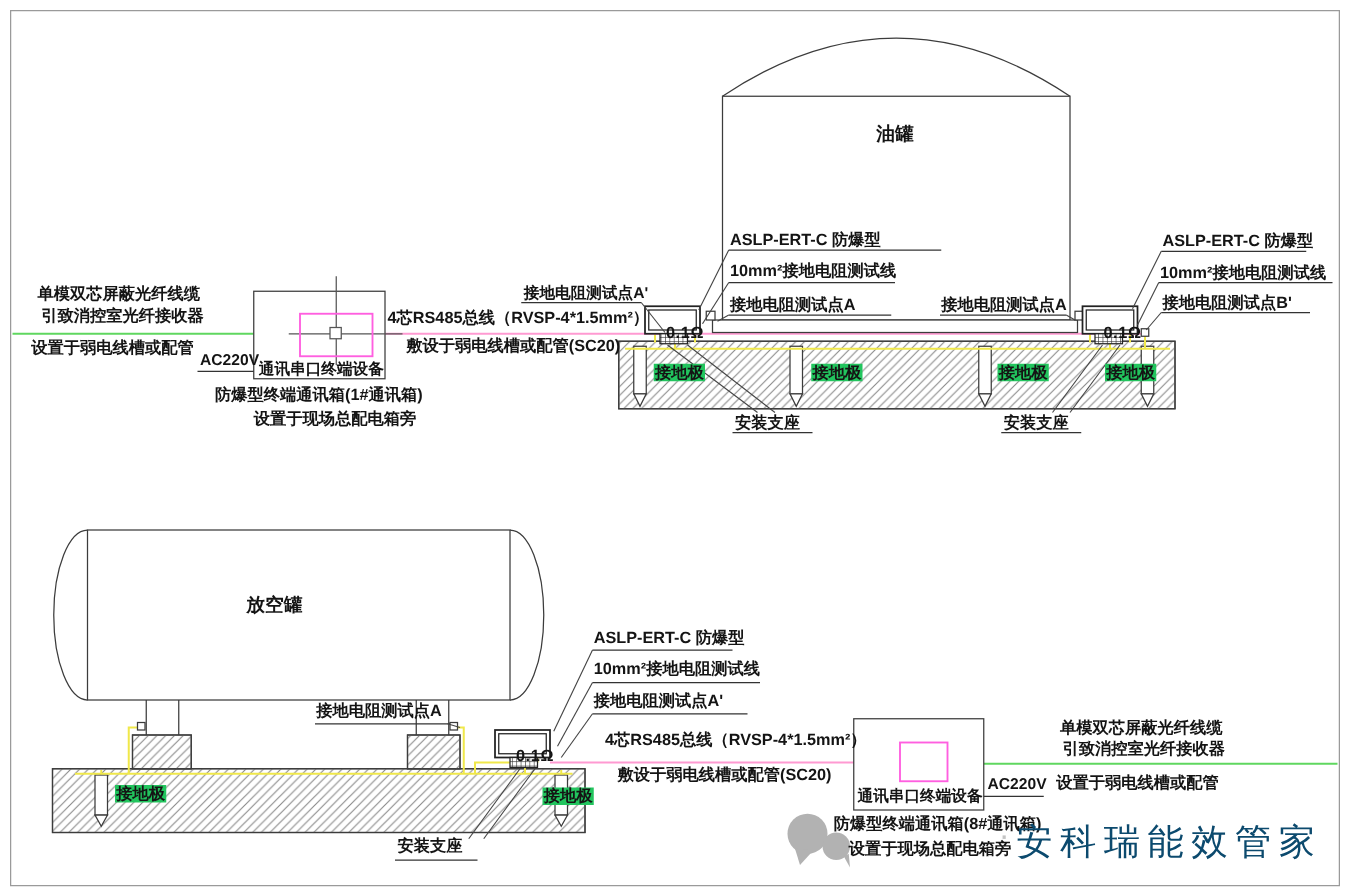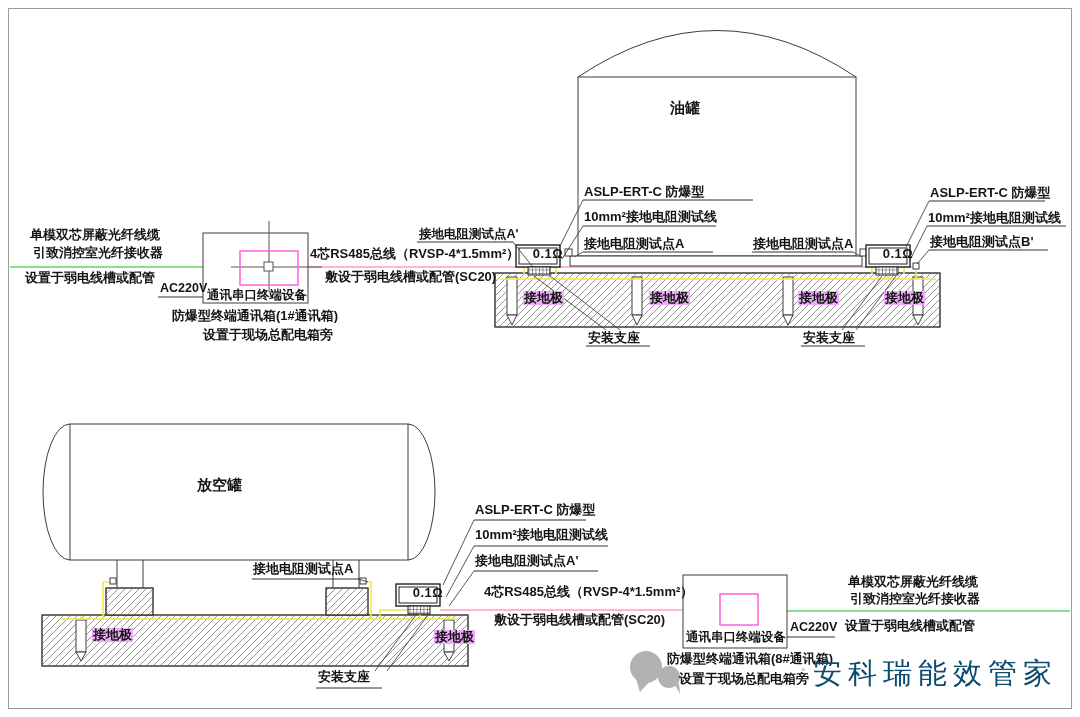--- a/index.html
+++ b/index.html
@@ -5,22 +5,22 @@
   html,body{margin:0;padding:0;background:#fff;}
   .page{position:relative;width:1080px;height:717px;background:#fff;overflow:hidden;
         font-family:"Liberation Sans","DejaVu Sans",sans-serif;}
   .frame{position:absolute;left:8px;top:8px;width:1062px;height:699px;
          border:1.5px solid #9a9a9a;}
   svg.draw{position:absolute;left:0;top:0;}
   .lbl{position:absolute;white-space:nowrap;font-size:13px;font-weight:700;
        color:#141414;line-height:1.05;}
   .sm{font-size:12.5px;}
   .big{font-size:15px;}
-  .ohm{width:64px;text-align:center;font-size:13px;letter-spacing:.5px;}
-  .halo{background:#f0abfc;padding:0 1px;}
+  .ohm{width:64px;text-align:center;font-size:13px;letter-spacing:.5px;margin-top:12px;}
+  .halo{background:#22c55e;padding:0 1px;}
   .title{font-size:14.5px;border-bottom:4px double #1c1c1c;padding-bottom:1px;}
   .wmtext{position:absolute;font-size:29px;font-weight:400;letter-spacing:6px;
           color:#0c4a6e;white-space:nowrap;}
   .wmdot{position:absolute;font-size:26px;color:#c4c4c4;}
 </style>
 </head>
 <body>
 
 <div class="page">
   <div class="frame"></div>
@@ -222,21 +222,21 @@
   <div class="lbl sm" style="left:419px;top:228px">接地电阻测试点A'</div>
   <div class="lbl ohm" style="left:516px;top:247px">0.1Ω</div>
   <div class="lbl ohm" style="left:866px;top:247px">0.1Ω</div>
   <div class="lbl" style="left:584px;top:185px">ASLP-ERT-C 防爆型</div>
   <div class="lbl" style="left:584px;top:210px">10mm²接地电阻测试线</div>
   <div class="lbl" style="left:584px;top:237px">接地电阻测试点A</div>
   <div class="lbl" style="left:753px;top:237px">接地电阻测试点A</div>
   <div class="lbl" style="left:930px;top:186px">ASLP-ERT-C 防爆型</div>
   <div class="lbl" style="left:928px;top:211px">10mm²接地电阻测试线</div>
   <div class="lbl" style="left:930px;top:235px">接地电阻测试点B'</div>
-  <div class="lbl big" style="left:670px;top:100px">油罐</div>
+  <div class="lbl big" style="left:701px;top:100px">油罐</div>
   <div class="lbl halo" style="left:523px;top:291px">接地极</div>
   <div class="lbl halo" style="left:649px;top:291px">接地极</div>
   <div class="lbl halo" style="left:798px;top:291px">接地极</div>
   <div class="lbl halo" style="left:884px;top:291px">接地极</div>
   <div class="lbl" style="left:588px;top:331px">安装支座</div>
   <div class="lbl" style="left:803px;top:331px">安装支座</div>
 
   <div class="lbl big" style="left:197px;top:477px">放空罐</div>
   <div class="lbl" style="left:253px;top:562px">接地电阻测试点A</div>
   <div class="lbl" style="left:475px;top:503px">ASLP-ERT-C 防爆型</div>

